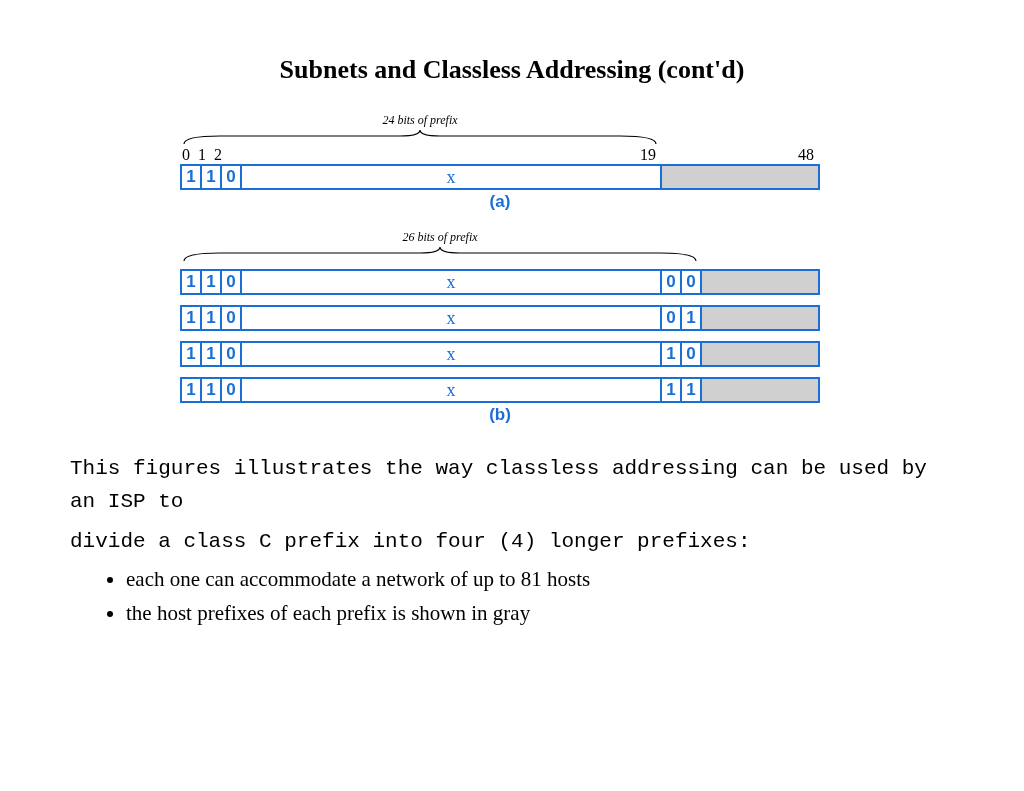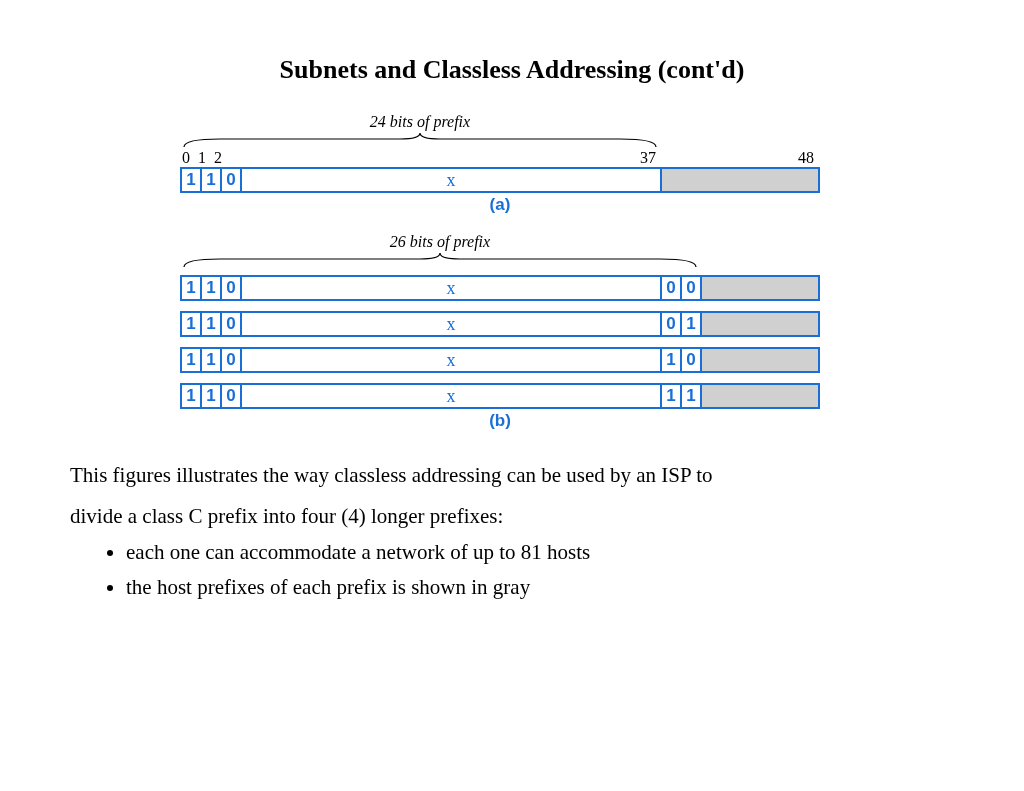--- a/index.html
+++ b/index.html
@@ -20,21 +20,21 @@
     font-weight: bold;
     text-align: center;
     margin-bottom: 28px;
   }
   .figure-wrap {
     margin-left: 110px;
     width: 640px;
   }
   .prefix-caption {
     font-style: italic;
-    font-size: 16px;
+    font-size: 12px;
     text-align: center;
     color: #000;
   }
   .brace {
     display: block;
   }
   .tick-row {
     position: relative;
     height: 18px;
     font-size: 16px;
@@ -74,21 +74,21 @@
     font-size: 17px;
     text-align: center;
     margin-top: 2px;
     margin-bottom: 18px;
   }
   .body-text {
     font-size: 21px;
     line-height: 1.55;
     margin-top: 28px;
   }
-  .body-text p { margin: 8px 0 4px 0; }
+  .body-text p { margin: 8px 0 4px 0; font-family: Liberation Mono, monospace; }
   .body-text ul { margin: 4px 0 0 36px; padding: 0; }
   .body-text li { margin: 2px 0 2px 20px; font-size: 21px; }
 </style>
 </head>
 <body>
 
 <div class="page">
 
   <div class="title">Subnets and Classless Addressing (cont'd)</div>
 
@@ -96,21 +96,21 @@
 
     <div class="prefix-caption" style="width:480px;">24 bits of prefix</div>
     <svg class="brace" width="480" height="18">
       <path d="M 4 16 Q 4 8 40 8 L 220 8 Q 240 8 240 2 Q 240 8 260 8 L 440 8 Q 476 8 476 16" stroke="#000" stroke-width="1.2" fill="none"></path>
     </svg>
 
     <div class="tick-row">
       <span class="tick" style="left:2px">0</span>
       <span class="tick" style="left:18px">1</span>
       <span class="tick" style="left:34px">2</span>
-      <span class="tick" style="left:460px">37</span>
+      <span class="tick" style="left:460px">19</span>
       <span class="tick" style="left:618px">48</span>
     </div>
 
     <div class="bitbar" style="margin-bottom:2px;">
       <div class="cell" style="left:0;   width:20px">1</div>
       <div class="cell" style="left:20px;width:20px">1</div>
       <div class="cell" style="left:40px;width:20px">0</div>
       <div class="cell x" style="left:60px;width:420px">x</div>
       <div class="cell gray last" style="left:480px;width:156px"></div>
     </div>

